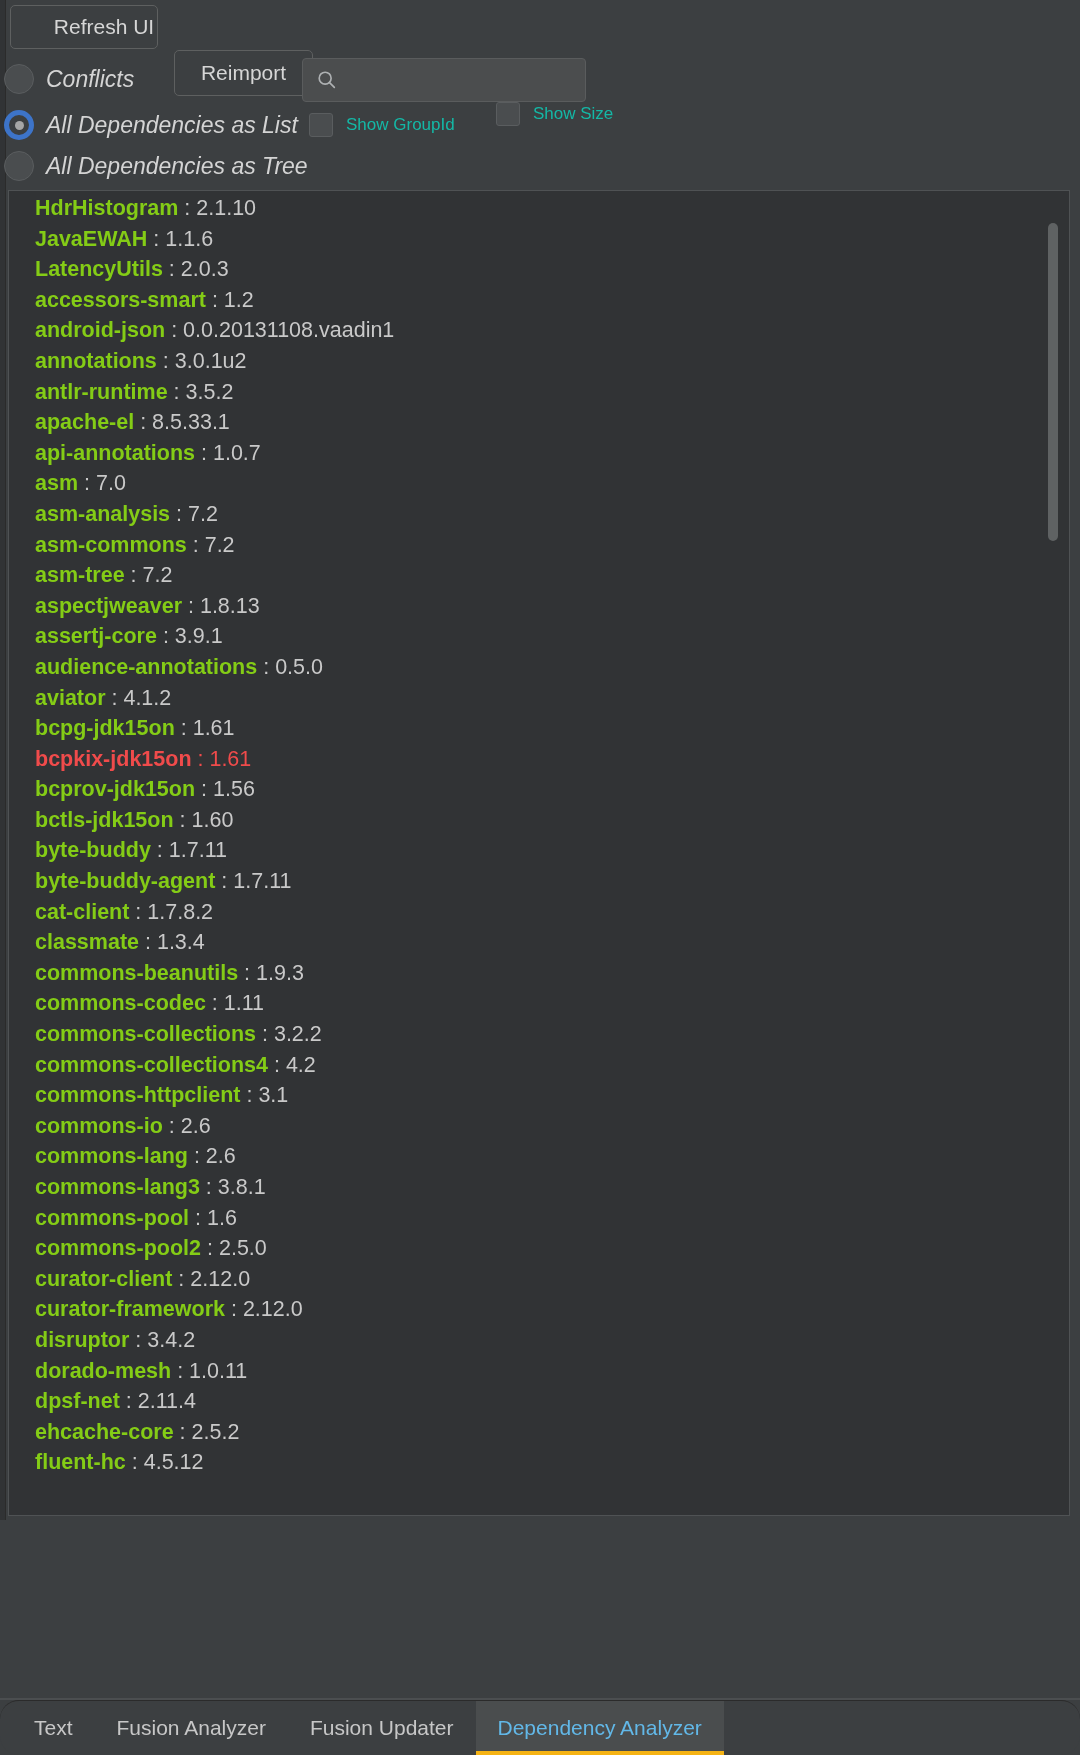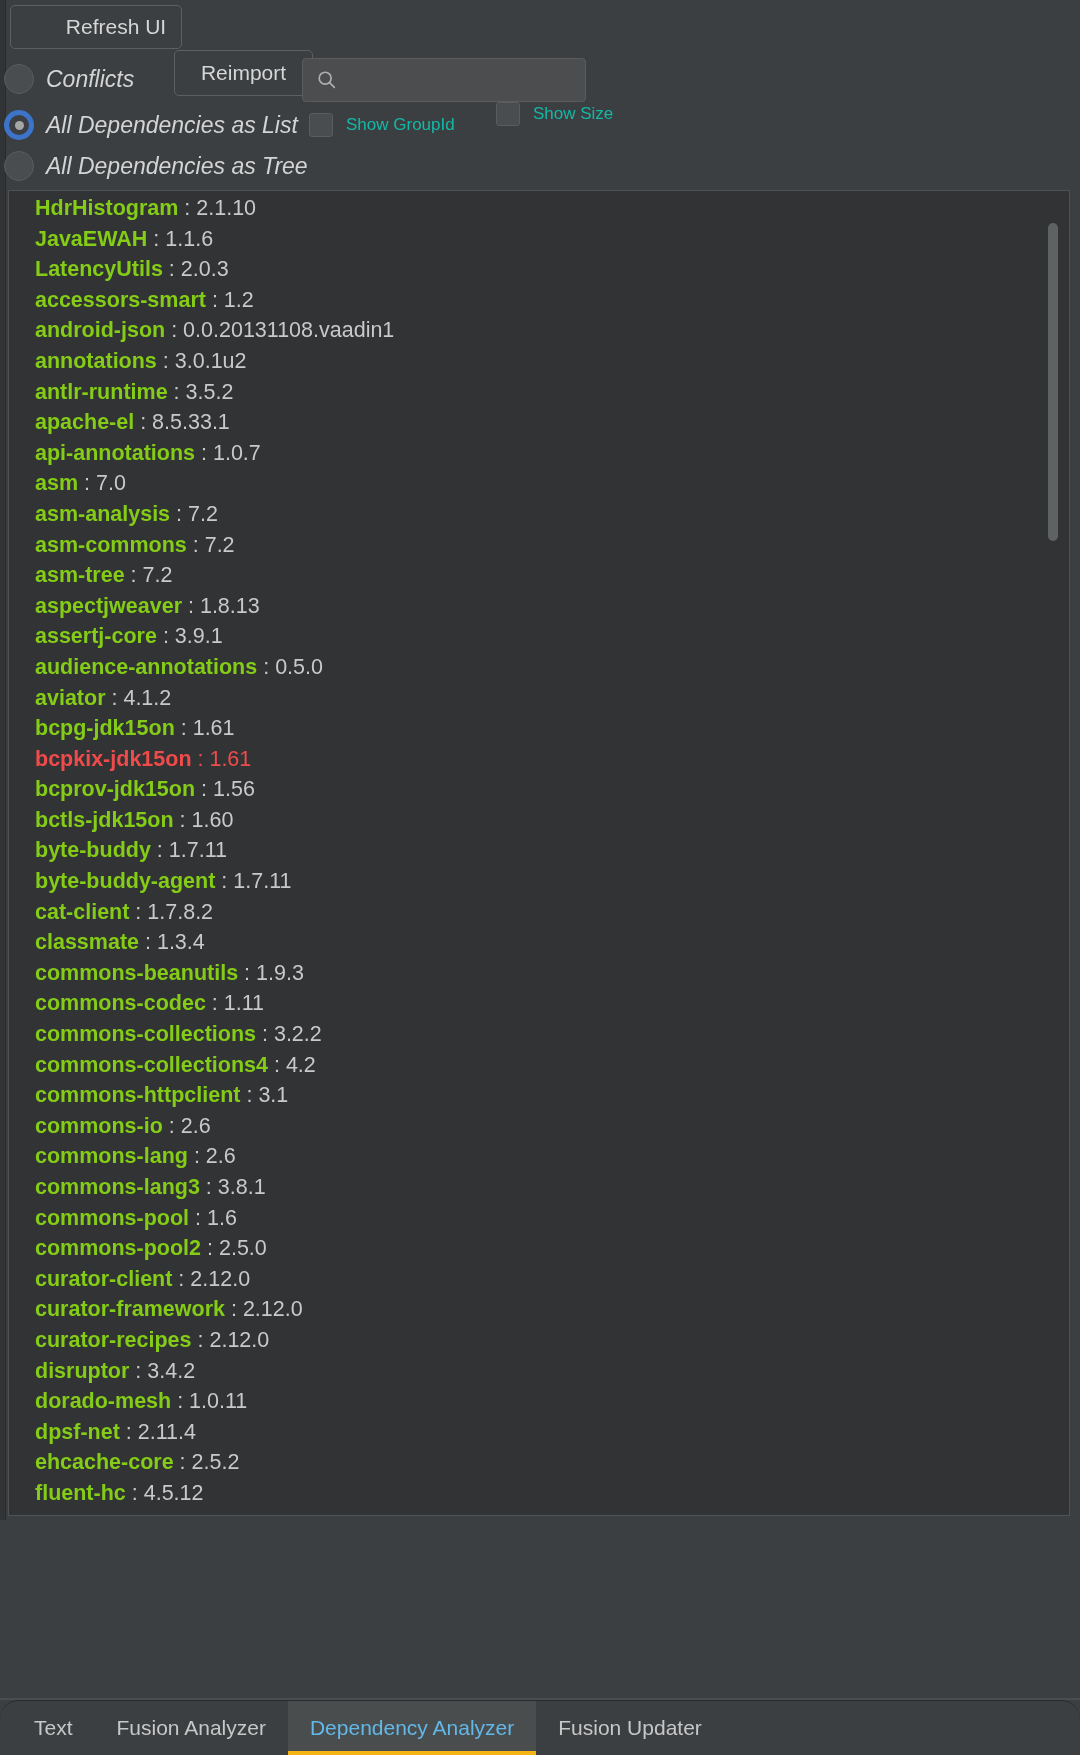--- a/index.html
+++ b/index.html
@@ -41,21 +41,21 @@
     position: absolute;
     background: #3c3f41;
     border: 1px solid #5e6060;
     border-radius: 5px;
     color: #d6d6d6;
     font-size: 21px;
     font-family: "Liberation Sans", sans-serif;
     cursor: default;
     display: flex; align-items: center; justify-content: center;
   }
-  #btn-refresh { left: 4px;  top: 5px; width: 172px; height: 44px; padding-left: 40px; }
+  #btn-refresh { left: 4px;  top: 5px; width: 148px; height: 44px; padding-left: 40px; }
   #btn-reimport { left: 168px; top: 5px; width: 139px; height: 46px; margin-top: 45px; }
 
   .radio-row { position: absolute; display: flex; align-items: center; font-style: italic; }
   #row-conflicts { left: -2px; top: 64px; }
   #row-list      { left: -2px; top: 110px; }
   #row-tree      { left: -2px; top: 151px; }
 
   .radio {
     width: 30px; height: 30px; border-radius: 50%;
     background: #4a4d4f;
@@ -284,41 +284,40 @@
         <div class="dep-row"><span class="name">commons-collections</span><span class="sep"> : </span><span class="ver">3.2.2</span></div>
         <div class="dep-row"><span class="name">commons-collections4</span><span class="sep"> : </span><span class="ver">4.2</span></div>
         <div class="dep-row"><span class="name">commons-httpclient</span><span class="sep"> : </span><span class="ver">3.1</span></div>
         <div class="dep-row"><span class="name">commons-io</span><span class="sep"> : </span><span class="ver">2.6</span></div>
         <div class="dep-row"><span class="name">commons-lang</span><span class="sep"> : </span><span class="ver">2.6</span></div>
         <div class="dep-row"><span class="name">commons-lang3</span><span class="sep"> : </span><span class="ver">3.8.1</span></div>
         <div class="dep-row"><span class="name">commons-pool</span><span class="sep"> : </span><span class="ver">1.6</span></div>
         <div class="dep-row"><span class="name">commons-pool2</span><span class="sep"> : </span><span class="ver">2.5.0</span></div>
         <div class="dep-row"><span class="name">curator-client</span><span class="sep"> : </span><span class="ver">2.12.0</span></div>
         <div class="dep-row"><span class="name">curator-framework</span><span class="sep"> : </span><span class="ver">2.12.0</span></div>
-        <div class="dep-row"><span class="name">curator-recipes</span><span class="sep"> : </span><span class="ver">2.12.0</span></div>
         <div class="dep-row"><span class="name">disruptor</span><span class="sep"> : </span><span class="ver">3.4.2</span></div>
         <div class="dep-row"><span class="name">dorado-mesh</span><span class="sep"> : </span><span class="ver">1.0.11</span></div>
         <div class="dep-row"><span class="name">dpsf-net</span><span class="sep"> : </span><span class="ver">2.11.4</span></div>
         <div class="dep-row"><span class="name">ehcache-core</span><span class="sep"> : </span><span class="ver">2.5.2</span></div>
         <div class="dep-row"><span class="name">fluent-hc</span><span class="sep"> : </span><span class="ver">4.5.12</span></div>
       </div>
     <div class="list-scrollbar-track">
       <div class="list-scrollbar-thumb" id="dep-scroll-thumb" style="top: 30px; height: 318px;"></div>
     </div>
   </div>
 
   <div class="tabbar-sep"></div>
   <div class="tabbar" id="tabbar">
       <div class="tab">
         <span>Text</span>
       </div>
       <div class="tab">
         <span>Fusion Analyzer</span>
       </div>
+      <div class="tab">
+        <span>Fusion Updater</span>
+      </div>
       <div class="tab active">
         <span>Dependency Analyzer</span>
       </div>
-      <div class="tab">
-        <span>Fusion Updater</span>
-      </div>
     </div>
 
 </div>
 
 </body></html>

